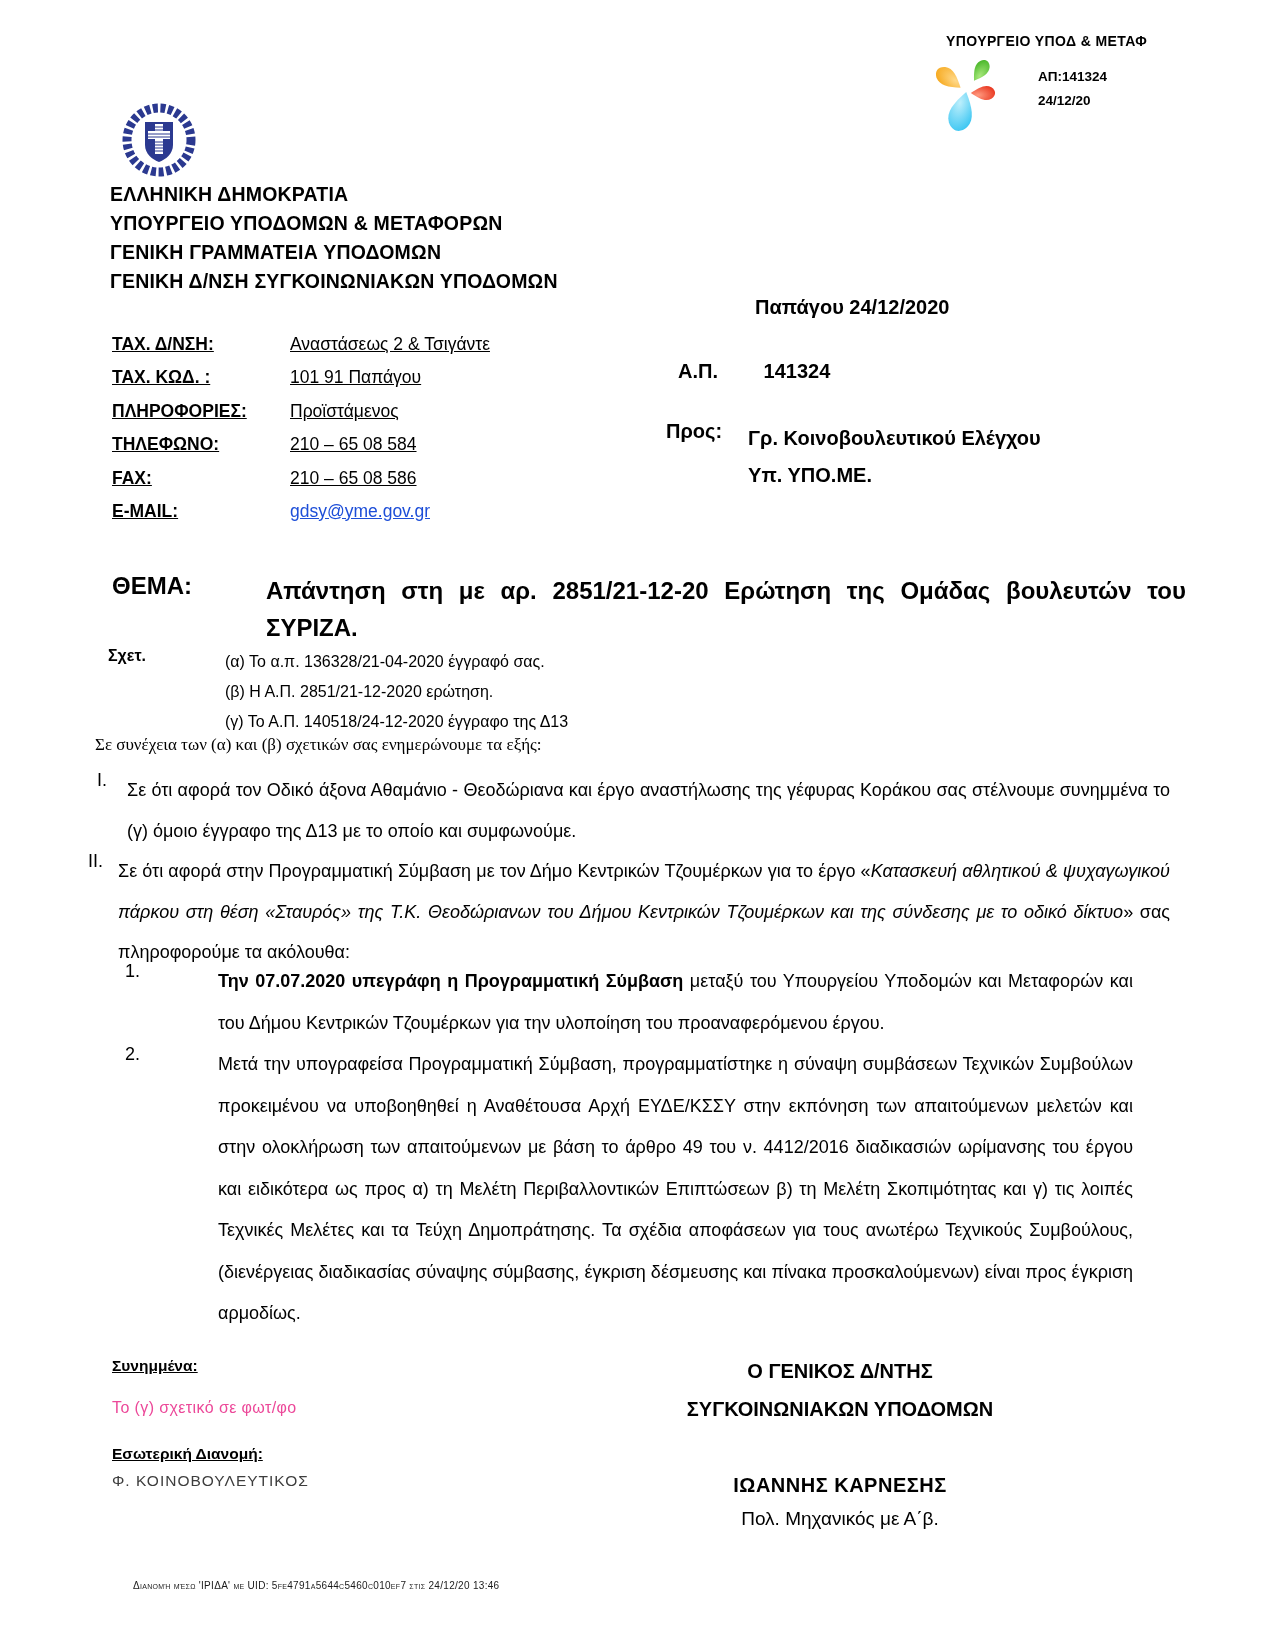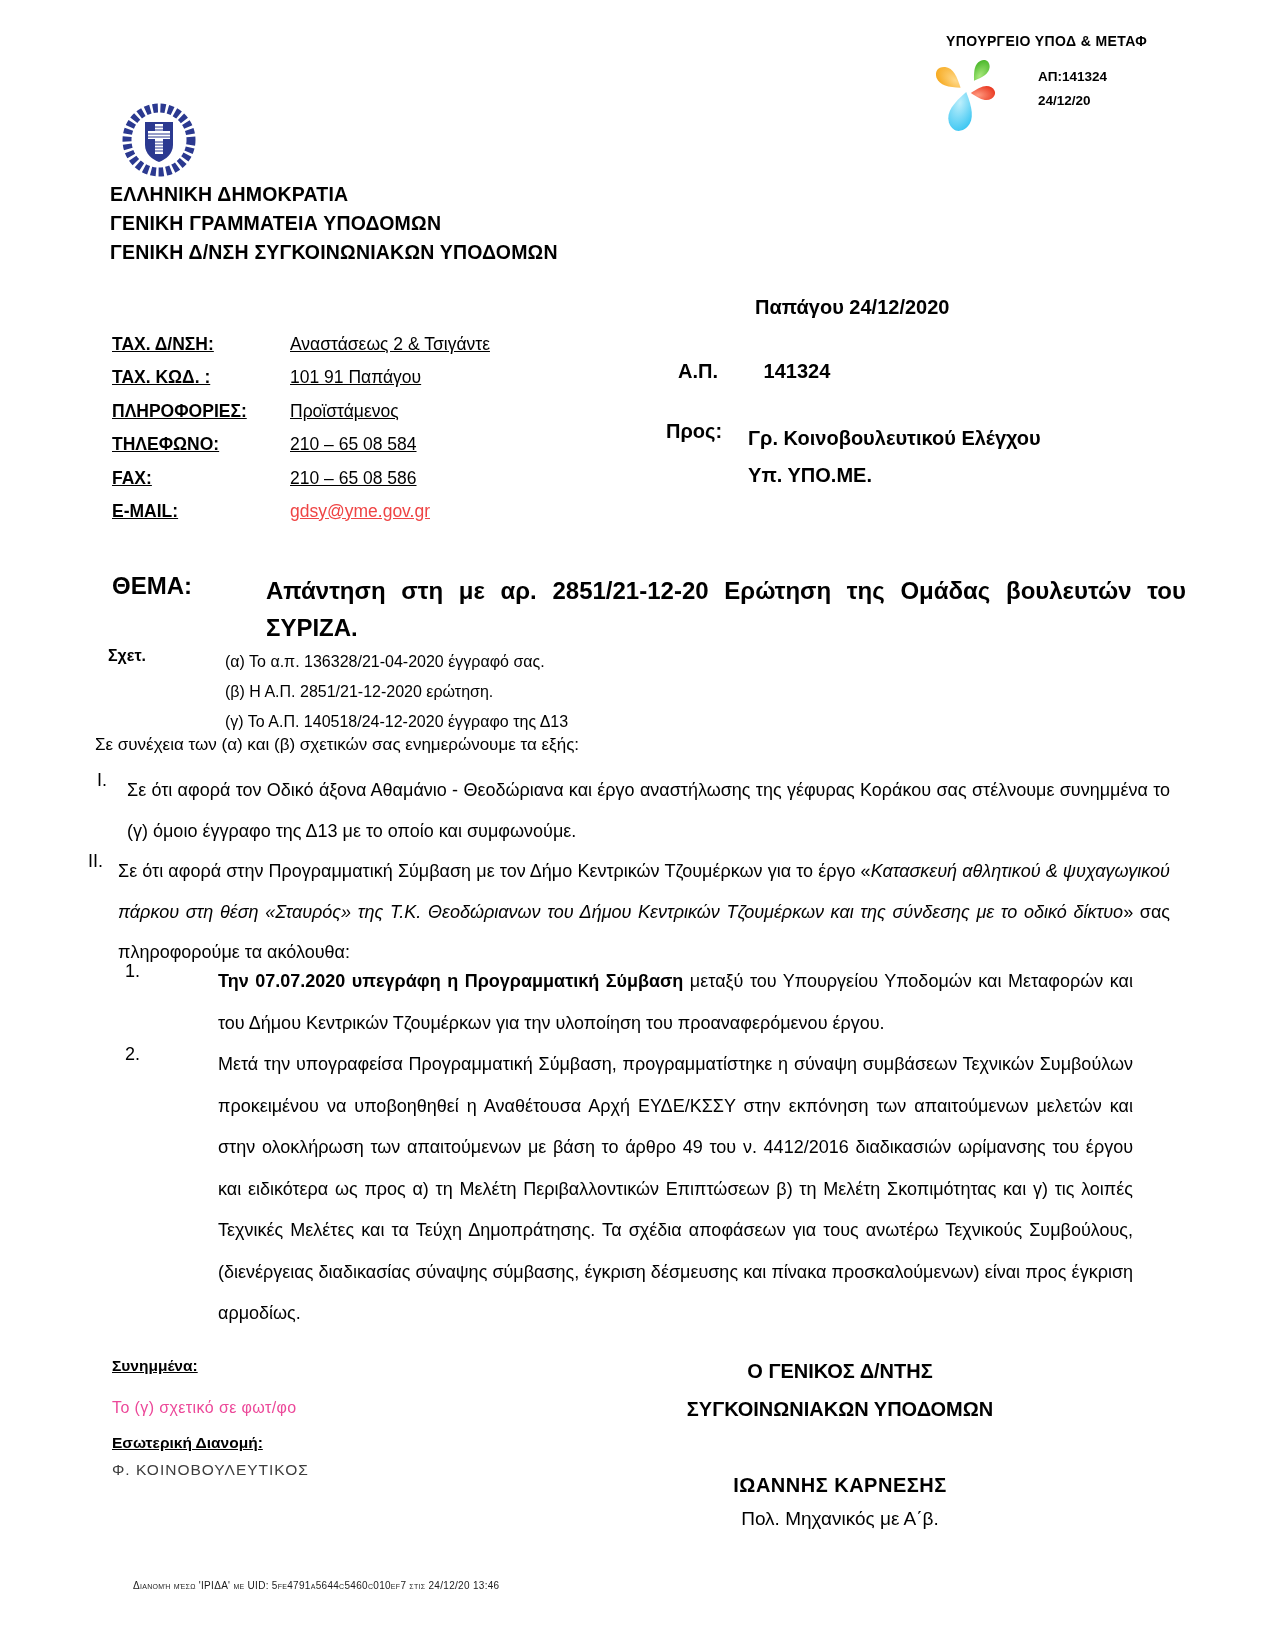--- a/index.html
+++ b/index.html
@@ -18,61 +18,61 @@
   
   .emblem { left:120px; top:100px; width:78px; height:80px; }
   .letterhead { left:110px; top:180px; font-size:19.5px; font-weight:bold; line-height:29px; letter-spacing:.2px; }
 
   
   .contact { left:112px; top:334px; font-size:17.5px; width:500px; }
   .crow { height:32.5px; display:flex; align-items:flex-start;text-decoration:underline; }
   .crow.gap { margin-top:2px; }
   .clabel { font-weight:bold; width:178px; flex:0 0 178px; }
   .cvalue { }
-  .link { color:#ef4444; text-decoration:underline; }
+  .link { color:#1d4ed8; text-decoration:underline; }
 
   
   .place-date { left:755px; top:296px; font-size:20px; font-weight:bold; }
   .ap-row { left:678px; top:360px; font-size:20px; font-weight:bold; }
   .ap-label { margin-right:40px; }
   .to-row { left:666px; top:420px; font-size:20px; font-weight:bold; display:flex; }
   .to-label { margin-right:26px; }
   .to-values div { line-height:37px; }
 
   
   .subject { left:112px; top:572px; display:flex; font-size:24px; font-weight:bold;gap:44px; }
   .subject-label { width:110px; flex:0 0 110px; }
   .subject-text { width:920px; text-align:justify; line-height:37px; }
   .related { left:108px; top:647px; display:flex; font-size:16px; }
   .related-label { font-weight:bold; width:117px; flex:0 0 117px; }
   .related-items div { line-height:30px; }
 
   
-  .intro { left:95px; top:735px; font-size:17px; }
+  .intro { left:95px; top:735px; font-size:17px;font-family:Liberation Serif, serif; }
   .roman-item { display:flex; font-size:18px; }
   .roman-1 { left:97px; top:770px; }
   .roman-2 { left:88px; top:851px; }
   .roman-num { width:30px; flex:0 0 30px; }
   .roman-1 .roman-text { width:1043px; }
   .roman-2 .roman-text { width:1052px; }
   .roman-text { text-align:justify; line-height:40.5px; }
   .italic { font-style:italic; }
   .bold { font-weight:bold; }
 
   .sub-item { display:flex; font-size:18px; left:125px; }
   .sub-1 { top:961px; }
   .sub-2 { top:1044px; }
   .sub-num { width:93px; flex:0 0 93px; }
   .sub-text { width:915px; text-align:justify; line-height:41.5px; }
 
   
   .attachments { left:112px; top:1357px; font-size:15.5px; }
   .attach-label { font-weight:bold; text-decoration:underline; }
   .attach-item { margin-top:24px; font-size:16px; color:#ec4899; letter-spacing:.4px; }
-  .internal-label { margin-top:17px; font-weight:bold; text-decoration:underline; }
+  .internal-label { margin-top:28px; font-weight:bold; text-decoration:underline; }
   .internal-item { margin-top:9px; color:#3d3d3d; letter-spacing:1px; }
 
   
   .signature { left:620px; top:1352px; width:440px; text-align:center; }
   .sig-title { font-size:20px; font-weight:bold; line-height:38px; }
   .sig-name { margin-top:46px; font-size:20px; font-weight:bold; letter-spacing:.5px; }
   .sig-role { margin-top:11px; font-size:19px; }
 
   
   .irida-footer { left:133px; top:1580px; font-size:10px; font-variant:small-caps; letter-spacing:.3px; color:#1a1a1a; }
@@ -135,20 +135,21 @@
         <line x1="35" y1="42" x2="43" y2="42"></line>
           <line x1="35" y1="45" x2="43" y2="45"></line>
         <line x1="35" y1="48" x2="43" y2="48"></line>
           <line x1="35" y1="51" x2="43" y2="51"></line>
       </g>
     </svg>
   </div>
 
   <div class="abs letterhead">
     <div>ΕΛΛΗΝΙΚΗ ΔΗΜΟΚΡΑΤΙΑ</div>
+    <div>ΥΠΟΥΡΓΕΙΟ ΥΠΟΔΟΜΩΝ  &amp; ΜΕΤΑΦΟΡΩΝ</div>
     <div>ΓΕΝΙΚΗ ΓΡΑΜΜΑΤΕΙΑ ΥΠΟΔΟΜΩΝ</div>
     <div>ΓΕΝΙΚΗ Δ/ΝΣΗ ΣΥΓΚΟΙΝΩΝΙΑΚΩΝ ΥΠΟΔΟΜΩΝ</div>
   </div>
 
   <div class="abs contact">
     <div class="crow">
       <span class="clabel">ΤΑΧ. Δ/ΝΣΗ:</span>
       <span class="cvalue">Αναστάσεως 2 &amp; Τσιγάντε</span>
     </div>
     <div class="crow">

